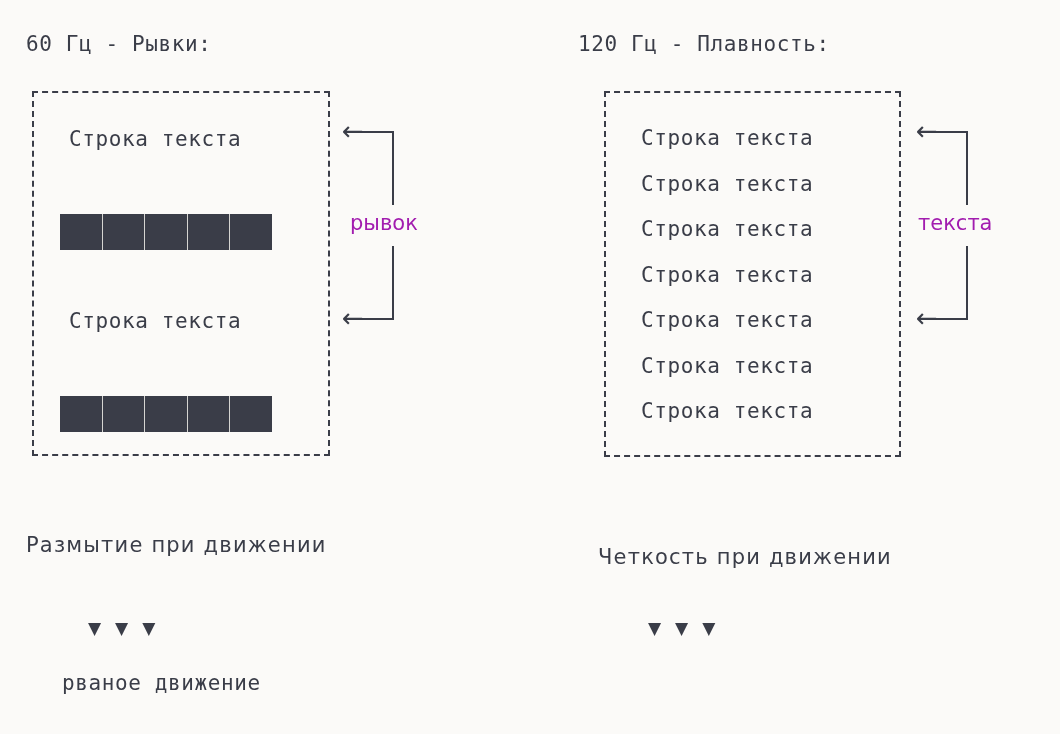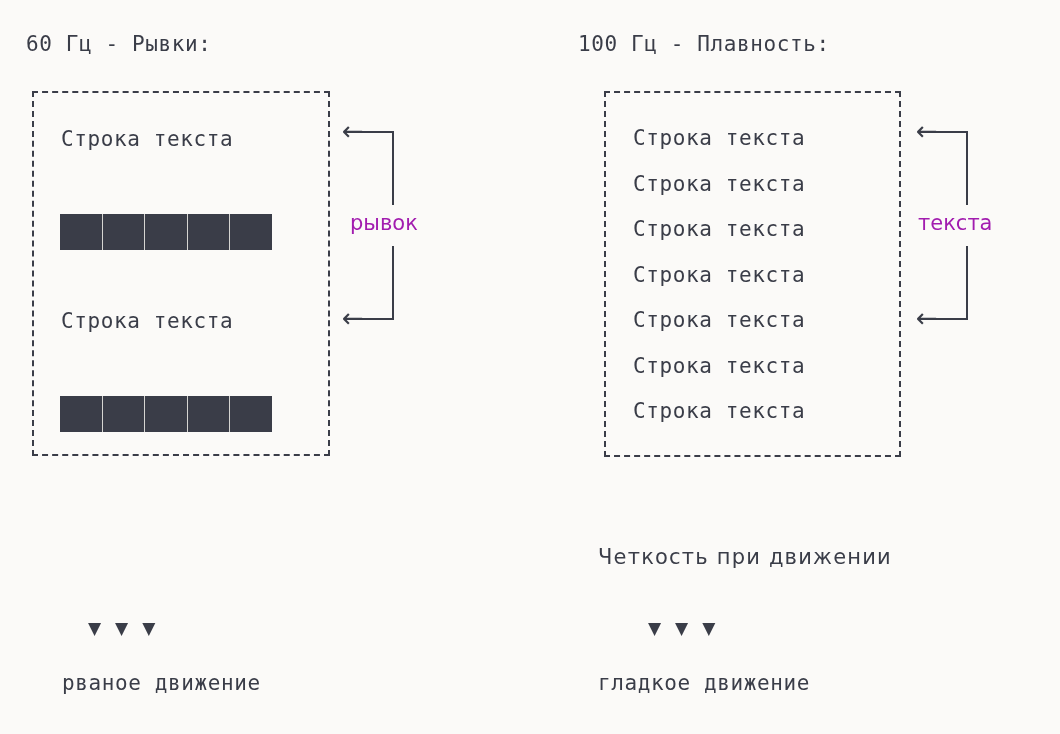--- a/index.html
+++ b/index.html
@@ -73,20 +73,21 @@
   }
 
   
   .screen-line {
     font-family: "DejaVu Sans Mono", monospace;
     font-size: 21px;
     letter-spacing: 0.6px;
     color: #3a3d48;
     white-space: pre;
     line-height: 1;
+    margin-left: 8px;
   }
 
   
   .screen-left .screen-line.row-a { position: absolute; left: 27px; top: 36px; }
   .screen-left .screen-line.row-b { position: absolute; left: 27px; top: 218px; }
 
   .blur-bar {
     position: absolute;
     left: 26px;
     width: 212px;
@@ -246,33 +247,34 @@
       <span class="arm arm-top"></span>
       <span class="stem stem-top"></span>
 
       <span class="bracket-label">рывок</span>
 
       <span class="stem stem-bottom"></span>
       <span class="arm arm-bottom"></span>
       <span class="arrow-glyph arrow-bottom">←</span>
     </div>
 
+    <div class="footer-caption">Размытие при движении</div>
 
     <div class="triangles">
       <span>▼</span>
       <span>▼</span>
       <span>▼</span>
     </div>
 
     <div class="footer-note">рваное движение</div>
   </div>
 
   <div class="col col-right">
 
-    <div class="panel-title">100 Гц - Плавность:</div>
+    <div class="panel-title">120 Гц - Плавность:</div>
 
     <div class="screen screen-right">
       <div class="screen-inner">
         <div class="lines">
           <div class="screen-line">Строка текста</div>
           <div class="screen-line">Строка текста</div>
           <div class="screen-line">Строка текста</div>
           <div class="screen-line">Строка текста</div>
           <div class="screen-line">Строка текста</div>
           <div class="screen-line">Строка текста</div>
@@ -294,16 +296,15 @@
     </div>
 
     <div class="footer-caption">Четкость при движении</div>
 
     <div class="triangles">
       <span>▼</span>
       <span>▼</span>
       <span>▼</span>
     </div>
 
-    <div class="footer-note">гладкое движение</div>
   </div>
 
 </div>
 
 </body></html>

